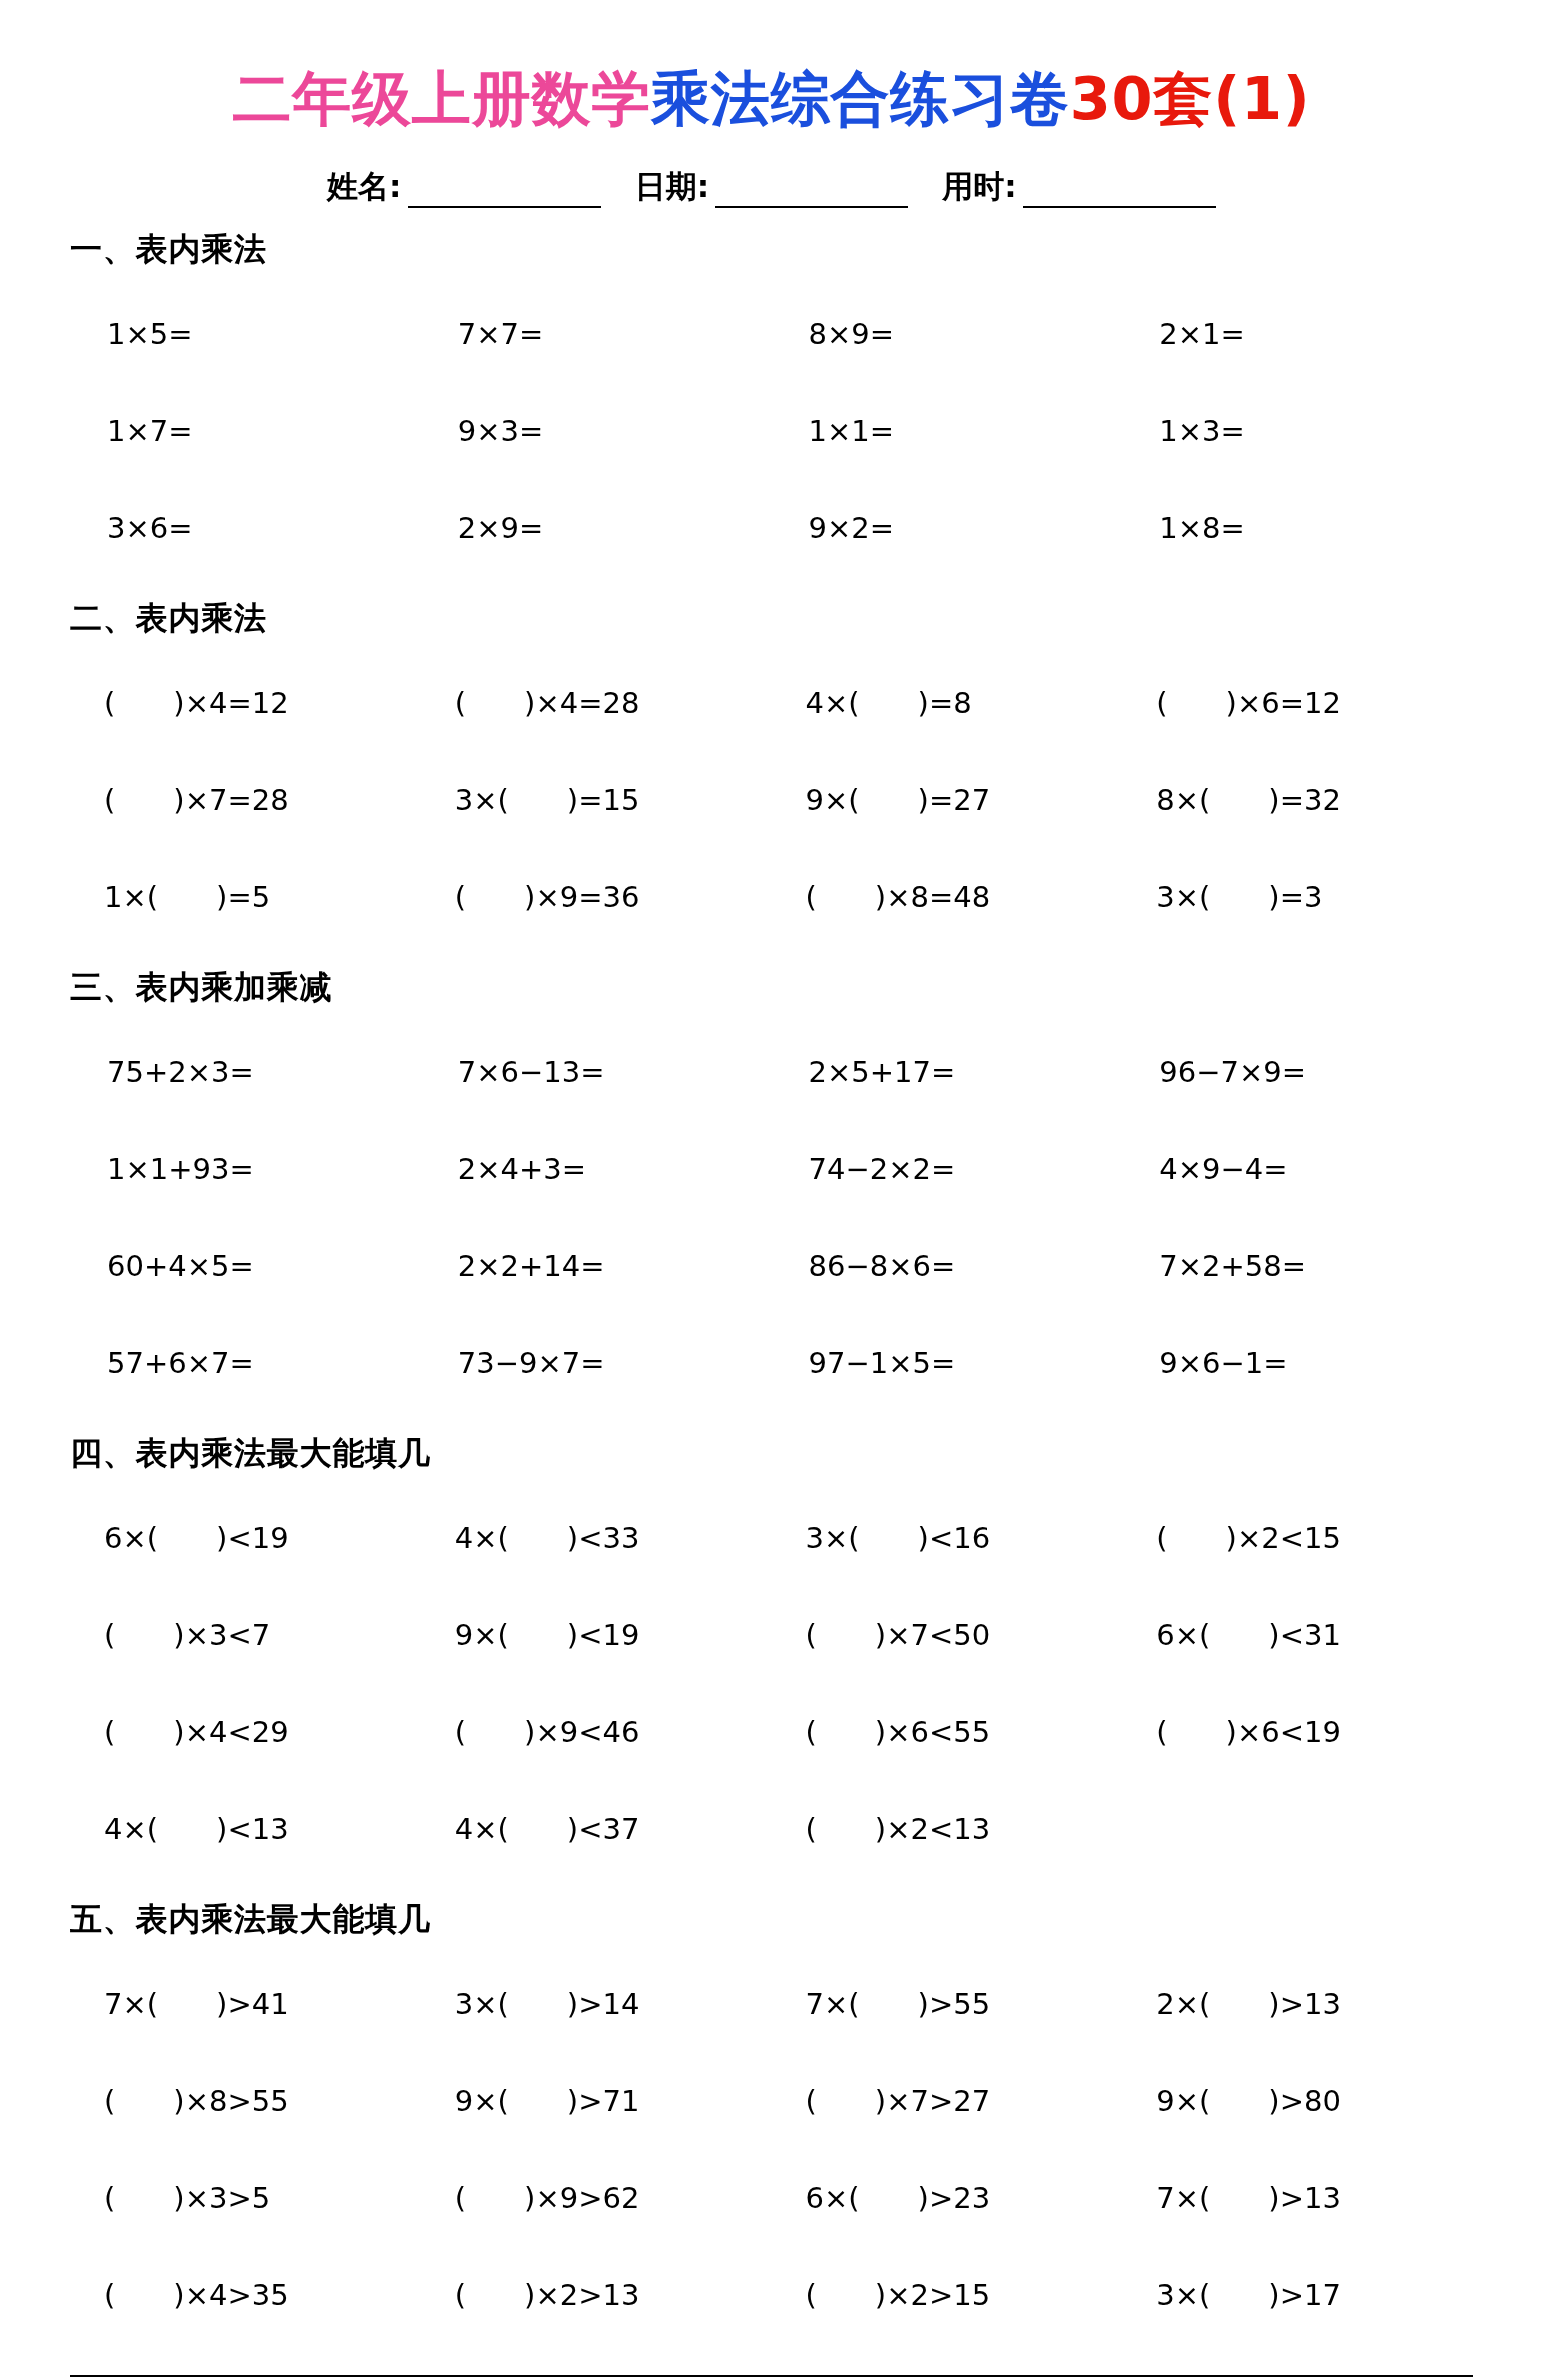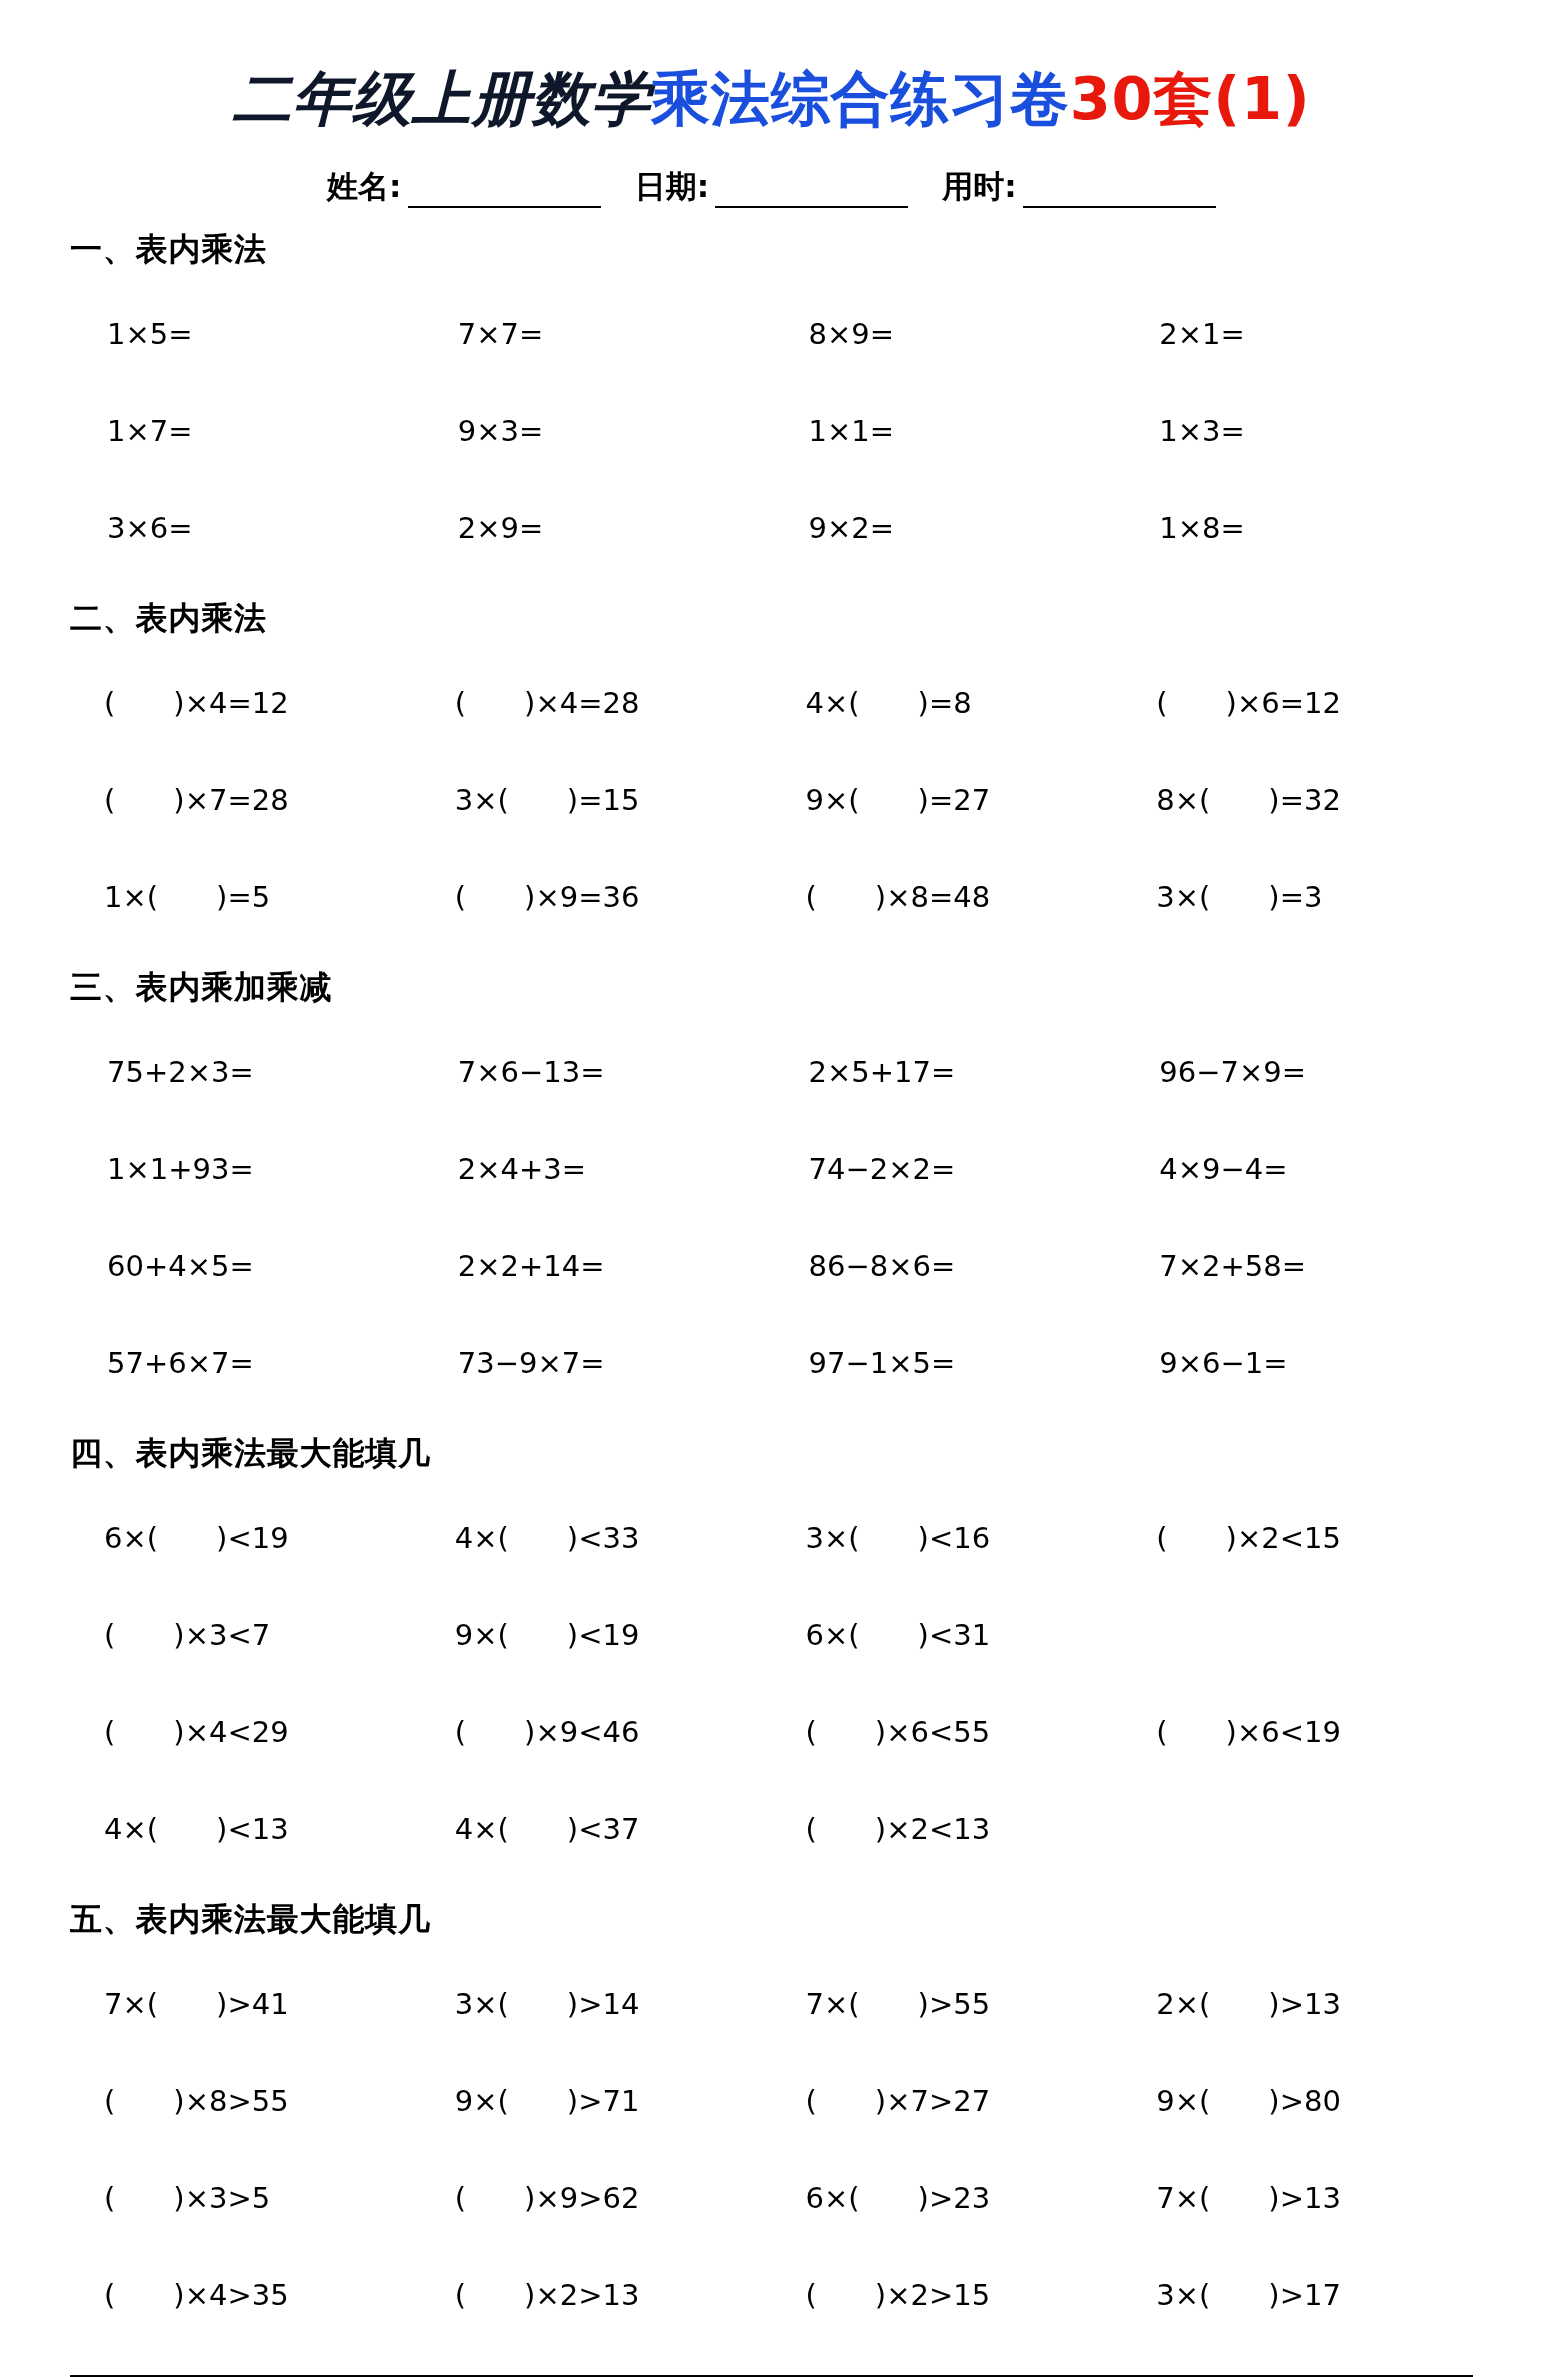--- a/index.html
+++ b/index.html
@@ -26,21 +26,21 @@
   .title {
     text-align: center;
     font-size: 59px;
     font-weight: bold;
     letter-spacing: 0.8px;
     margin-top: 14px;
     margin-bottom: 7.7px;
     white-space: nowrap;
     font-family: "DejaVu Sans", "Liberation Sans", sans-serif;
   }
-  .title .t-black { color: #0f172a; font-style: italic; }
+  .title .t-black { color: #ec4899; }
   .title .t-blue  { color: #1a4fdd; }
   .title .t-red   { color: #e8190c; }
 
   
   .info-line {
     display: flex;
     justify-content: center;
     align-items: flex-end;
     gap: 34px;
     font-size: 31px;
@@ -200,20 +200,21 @@
     <div class="rows">
       <div class="row">
         <div class="cell tight">6×(　　)&lt;19</div>
         <div class="cell tight">4×(　　)&lt;33</div>
         <div class="cell tight">3×(　　)&lt;16</div>
         <div class="cell tight">(　　)×2&lt;15</div>
       </div>
       <div class="row">
         <div class="cell tight">(　　)×3&lt;7</div>
         <div class="cell tight">9×(　　)&lt;19</div>
+        <div class="cell tight">(　　)×7&lt;50</div>
         <div class="cell tight">6×(　　)&lt;31</div>
       </div>
       <div class="row">
         <div class="cell tight">(　　)×4&lt;29</div>
         <div class="cell tight">(　　)×9&lt;46</div>
         <div class="cell tight">(　　)×6&lt;55</div>
         <div class="cell tight">(　　)×6&lt;19</div>
       </div>
       <div class="row">
         <div class="cell tight">4×(　　)&lt;13</div>

